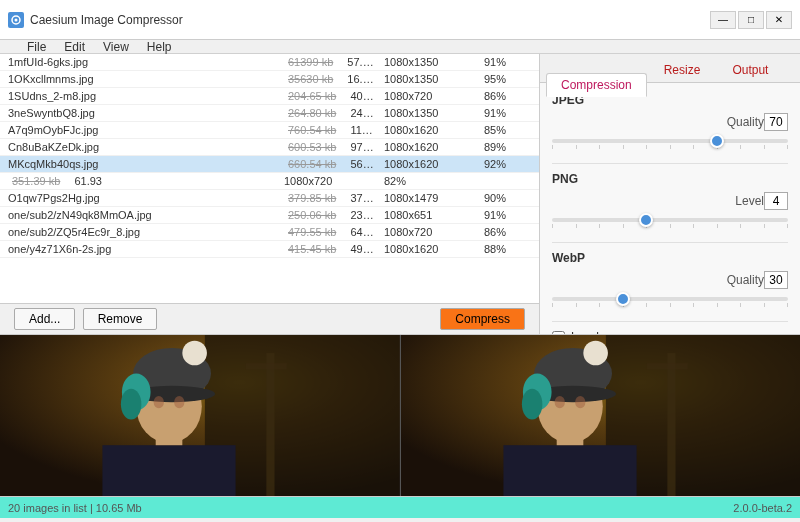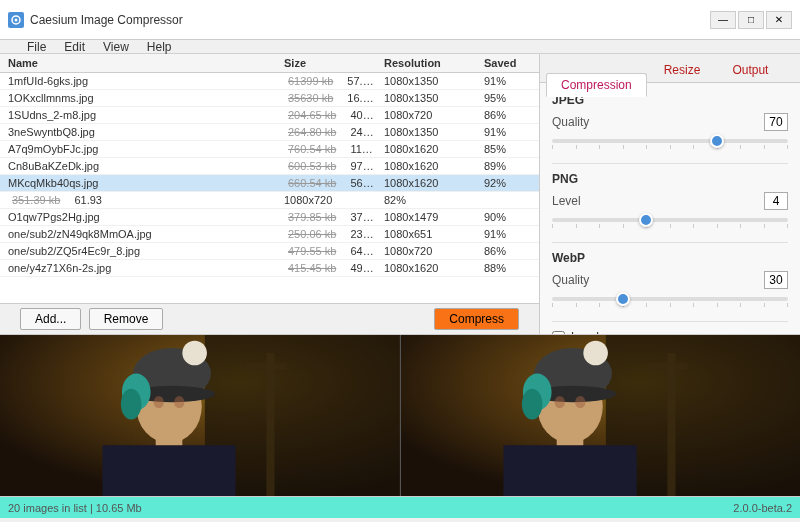--- a/index.html
+++ b/index.html
@@ -75,21 +75,21 @@
     .file-row.selected { background: #cce4f7; }
     .file-row span { padding: 0 4px; white-space: nowrap; overflow: hidden; text-overflow: ellipsis; }
     .file-row .size-old { text-decoration: line-through; color: #999; margin-right: 3px; }
     .file-row .size-new { color: #333; }
     .file-row .saved { color: #333; }
 
     
     .bottom-toolbar {
       display: flex;
       justify-content: space-between;
-      padding: 4px 20px;
+      padding: 4px 14px;
       background: #f0f0f0;
       border-top: 1px solid #ccc;
       align-items: center;
     }
     .btn-toolbar {
       padding: 3px 14px;
       font-size: 12px;
       background: #f8f8f8;
       border: 1px solid #aaa;
       cursor: pointer;
@@ -142,21 +142,21 @@
     }
     .section-title {
       font-weight: 600;
       font-size: 12px;
       color: #333;
       margin-bottom: 6px;
     }
     .quality-row {
       display: flex;
       align-items: center;
-      justify-content: space-between;
+      justify-content: flex-end;
       margin-bottom: 4px;
     }
     .quality-label { font-size: 12px; color: #555; }
     .quality-input {
       width: 24px;
       text-align: center;
       border: 1px solid #aaa;
       padding: 1px 3px;
       font-size: 12px;
     }
@@ -255,26 +255,20 @@
 <div class="menu-bar">
   <span class="menu-item">File</span>
   <span class="menu-item">Edit</span>
   <span class="menu-item">View</span>
   <span class="menu-item">Help</span>
 </div>
 
 <div class="main-content">
 
   <div class="file-list-area">
-    <div class="file-list-header">
-      <span>Name</span>
-      <span>Size</span>
-      <span>Resolution</span>
-      <span>Saved</span>
-    </div>
     <div class="file-list-scroll" id="file-list-scroll">
 
     <div class="file-row">
       <span title="1mfUId-6gks.jpg">1mfUId-6gks.jpg</span>
       <span>
         <span class="size-old">61399 kb</span>
         <span class="size-new">57.36</span>
       </span>
       <span>1080x1350</span>
       <span class="saved">91%</span>

